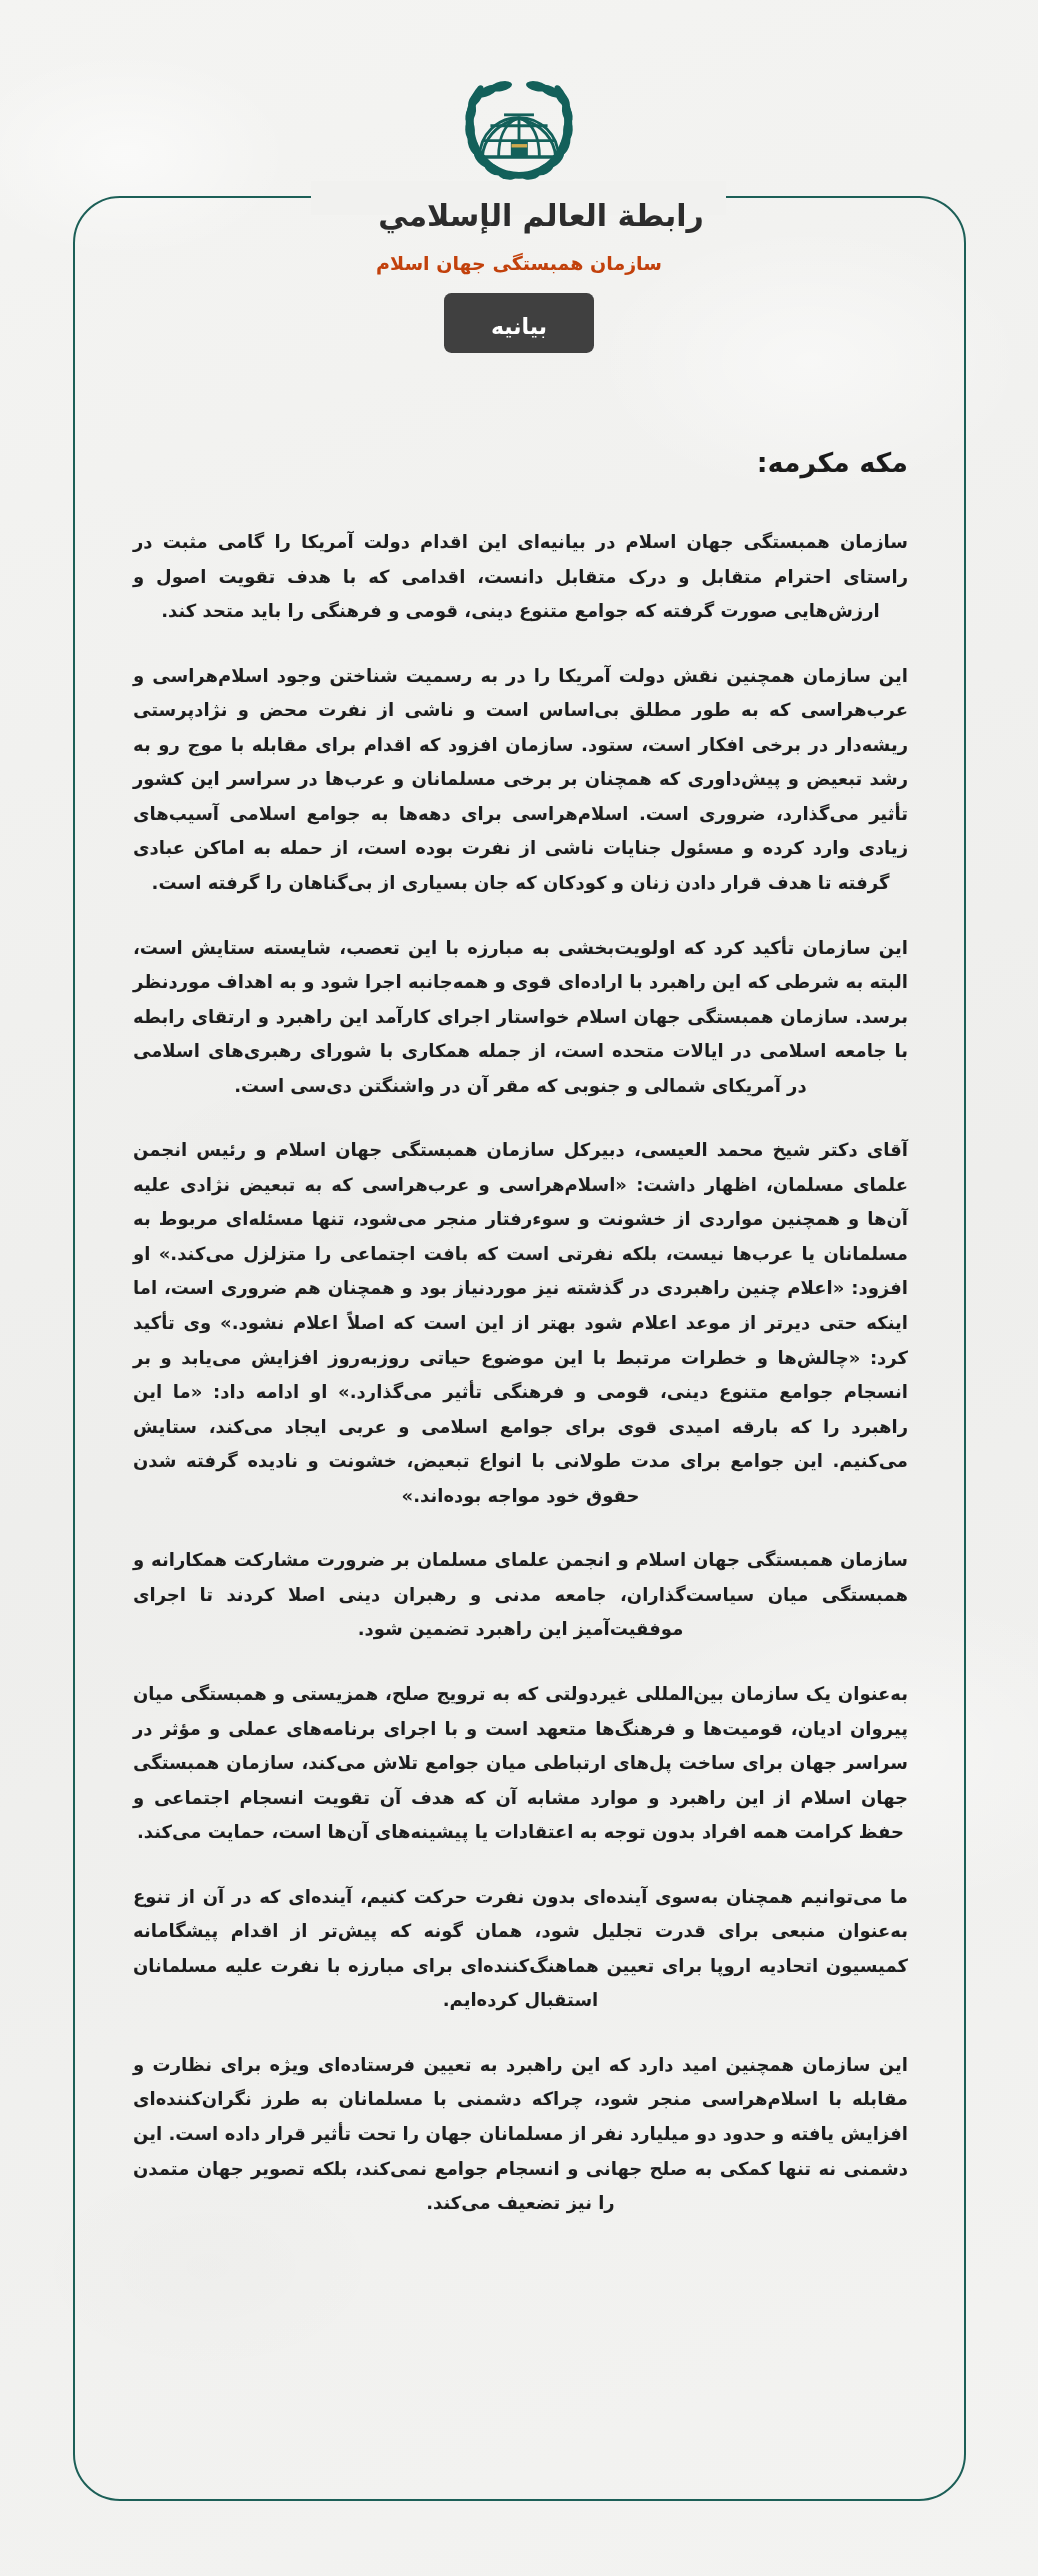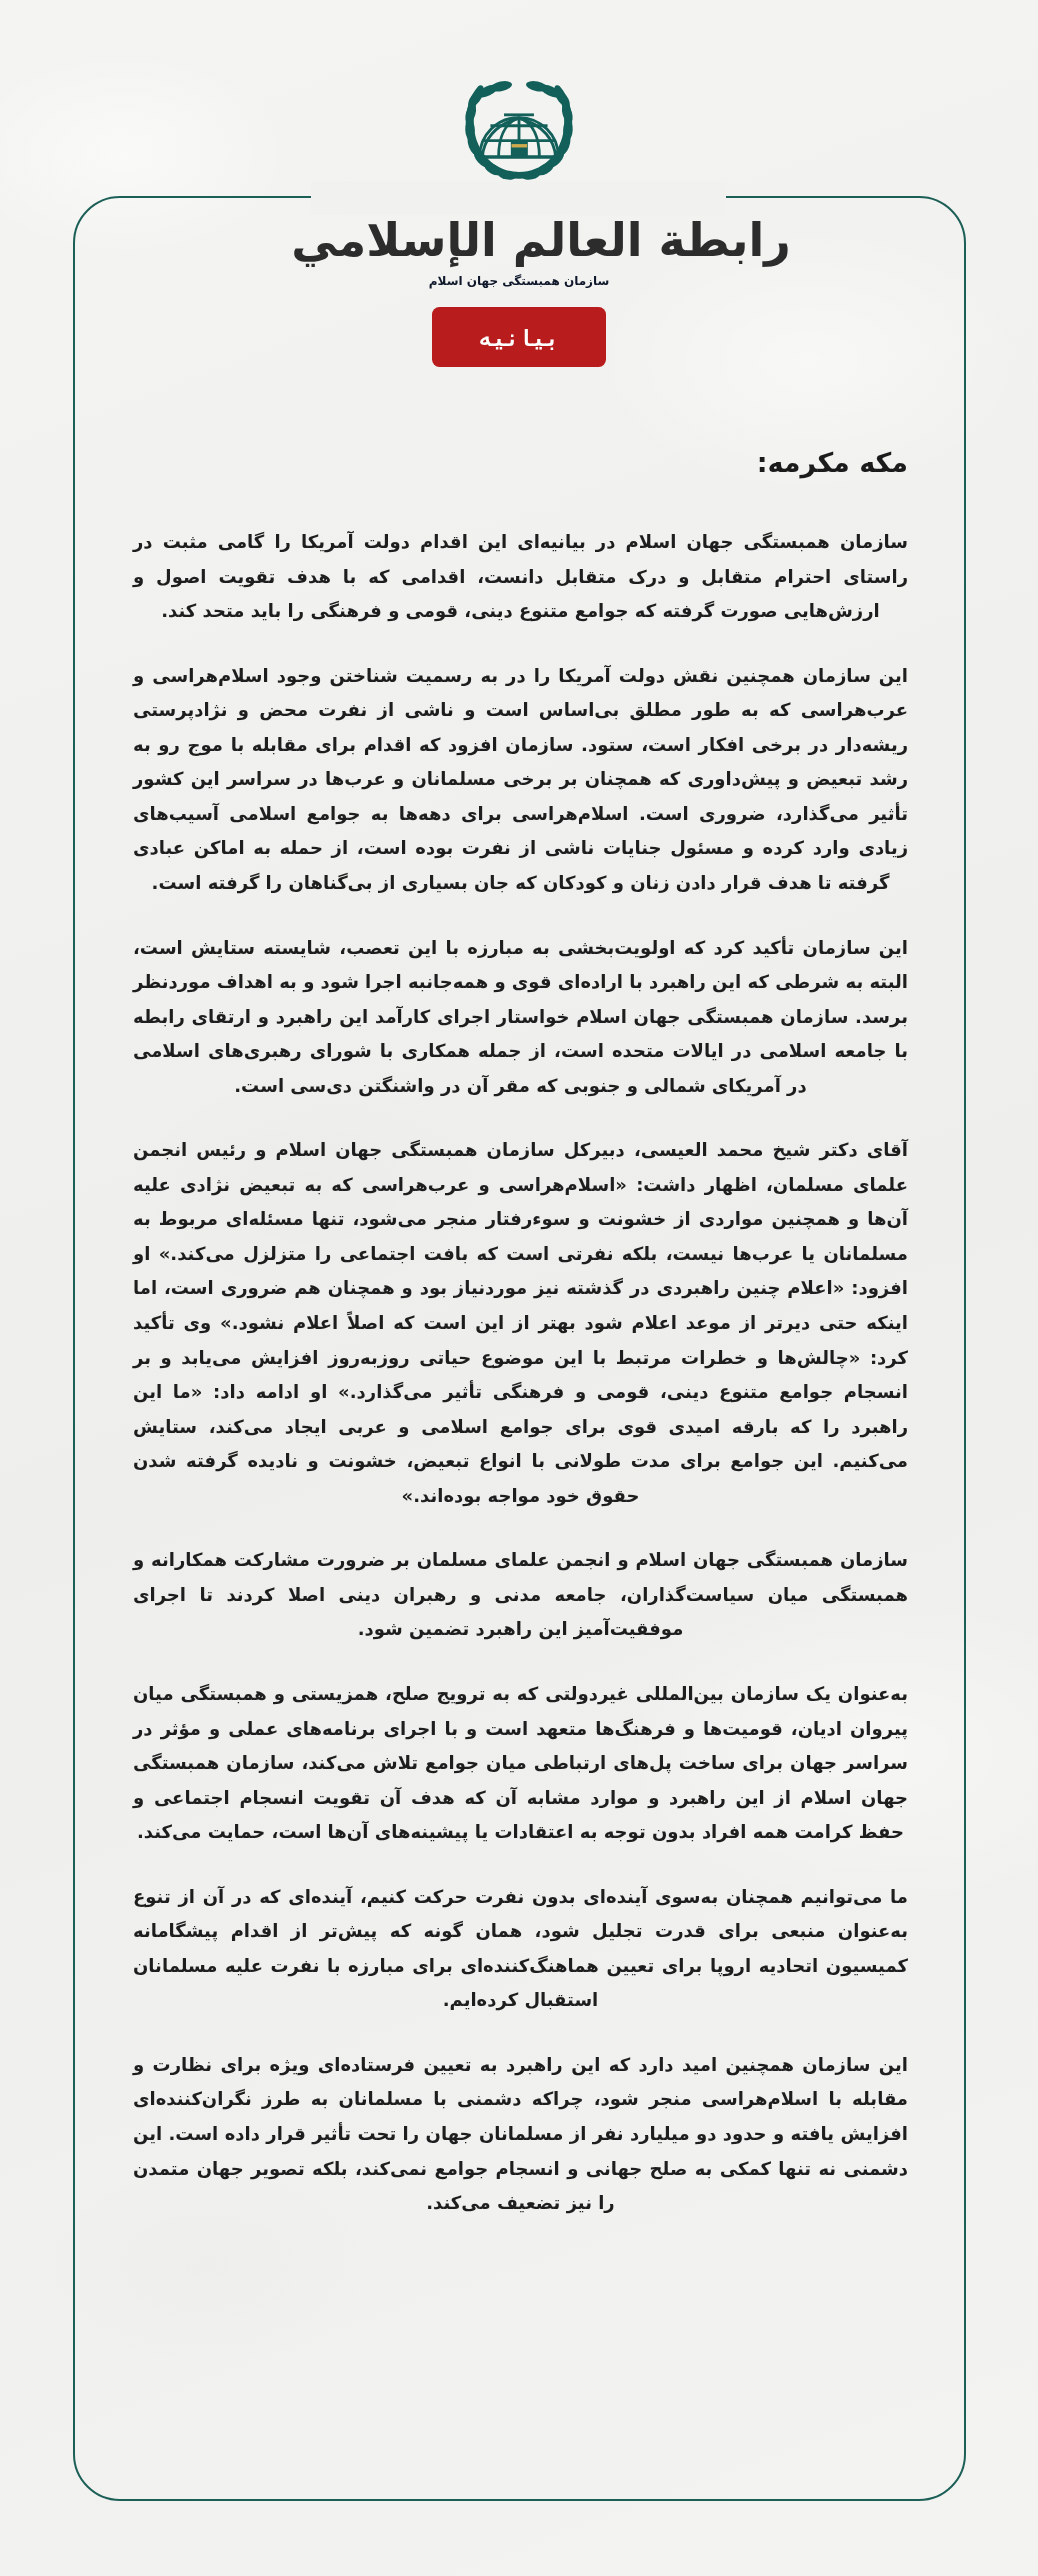--- a/index.html
+++ b/index.html
@@ -43,49 +43,48 @@
 
   .header{
     position:absolute;
     left:0; right:0; top:55px;
     text-align:center;
     z-index:5;
   }
   .emblem{ display:block; margin:0 auto; }
 
   .calligraphy{
-    margin-top:21px;
+    margin-top:6px;
     font-family:"DejaVu Sans","Liberation Sans",sans-serif;
-    font-size:46px;
+    font-size:30px;
     font-weight:700;
     color:#2c2c2c;
     letter-spacing:-0.7px;
     line-height:1.25;
     direction:rtl;
     padding-left:44px;
   }
   .org-subtitle{
-    margin-top:4px;
-    font-size:12px;
+    margin-top:17px;
+    font-size:19px;
     font-weight:700;
-    color:#0f172a;
+    color:#c2410c;
     direction:rtl;
   }
   .badge-wrap{ margin-top:19px; }
   .badge{
     display:inline-block;
-    background:#b91c1c;
+    background:#404040;
     color:#ffffff;
     font-size:22px;
     font-weight:700;
     padding:22px 47px 14px;
     border-radius:7.4px;
     direction:rtl;
     line-height:1.1;
-    font-family:Liberation Mono, monospace;
   }
 
   .content{
     position:absolute;
     left:131px; top:445px;
     width:777px;
     direction:rtl;
     text-align:justify;
     z-index:4;
   }

